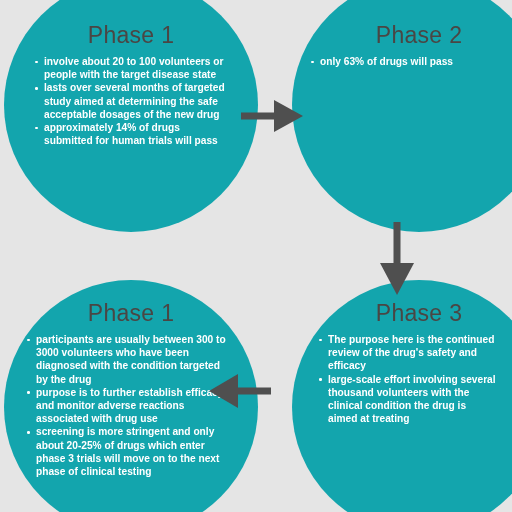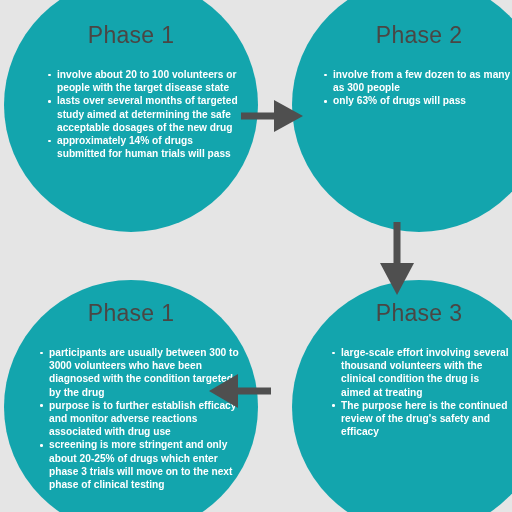--- a/index.html
+++ b/index.html
@@ -34,21 +34,21 @@
     color: #4a4644;
     font-family: "Liberation Sans", sans-serif;
     font-weight: 400;
     font-size: 23px;
     letter-spacing: 0.3px;
     line-height: 1;
   }
 
   .phase-list {
     position: absolute;
-    margin: 13px;
+    margin: 0;
     padding: 0;
     list-style: none;
     color: #ffffff;
     font-family: "Liberation Sans", sans-serif;
     font-weight: bold;
     font-size: 10.2px;
     line-height: 13.2px;
   }
   .phase-list li {
     position: relative;
@@ -100,30 +100,29 @@
     <ul class="phase-list" id="list-phase-1">
       <li>involve about 20 to 100 volunteers or people with the target disease state</li>
       <li>lasts over several months of targeted study aimed at determining the safe acceptable dosages of the new drug</li>
       <li>approximately 14% of drugs submitted for human trials will pass</li>
     </ul>
   </div>
 
   <div class="phase-circle" id="circle-phase-2">
     <div class="phase-title" id="title-phase-2">Phase 2</div>
     <ul class="phase-list" id="list-phase-2">
-      <li>involve from a few dozen to as many as 300 people</li>
       <li>only 63% of drugs will pass</li>
     </ul>
   </div>
 
   <div class="phase-circle" id="circle-phase-3">
     <div class="phase-title" id="title-phase-3">Phase 3</div>
     <ul class="phase-list" id="list-phase-3">
+      <li>The purpose here is the continued review of the drug's safety and efficacy</li>
       <li>large-scale effort involving several thousand volunteers with the clinical condition the drug is aimed at treating</li>
-      <li>The purpose here is the continued review of the drug's safety and efficacy</li>
     </ul>
   </div>
 
   <div class="phase-circle" id="circle-phase-4">
     <div class="phase-title" id="title-phase-4">Phase 1</div>
     <ul class="phase-list" id="list-phase-4">
       <li>participants are usually between 300 to 3000 volunteers who have been diagnosed with the condition targeted by the drug</li>
       <li>purpose is to further establish efficacy and monitor adverse reactions associated with drug use</li>
       <li>screening is more stringent and only about 20-25% of drugs which enter phase 3 trials will move on to the next phase of clinical testing</li>
     </ul>

